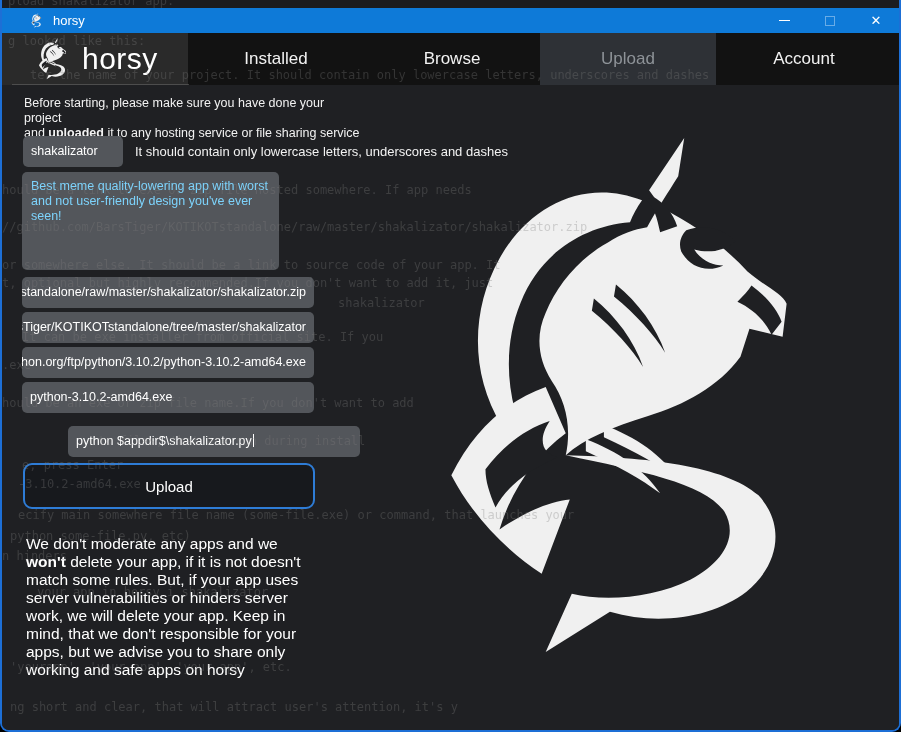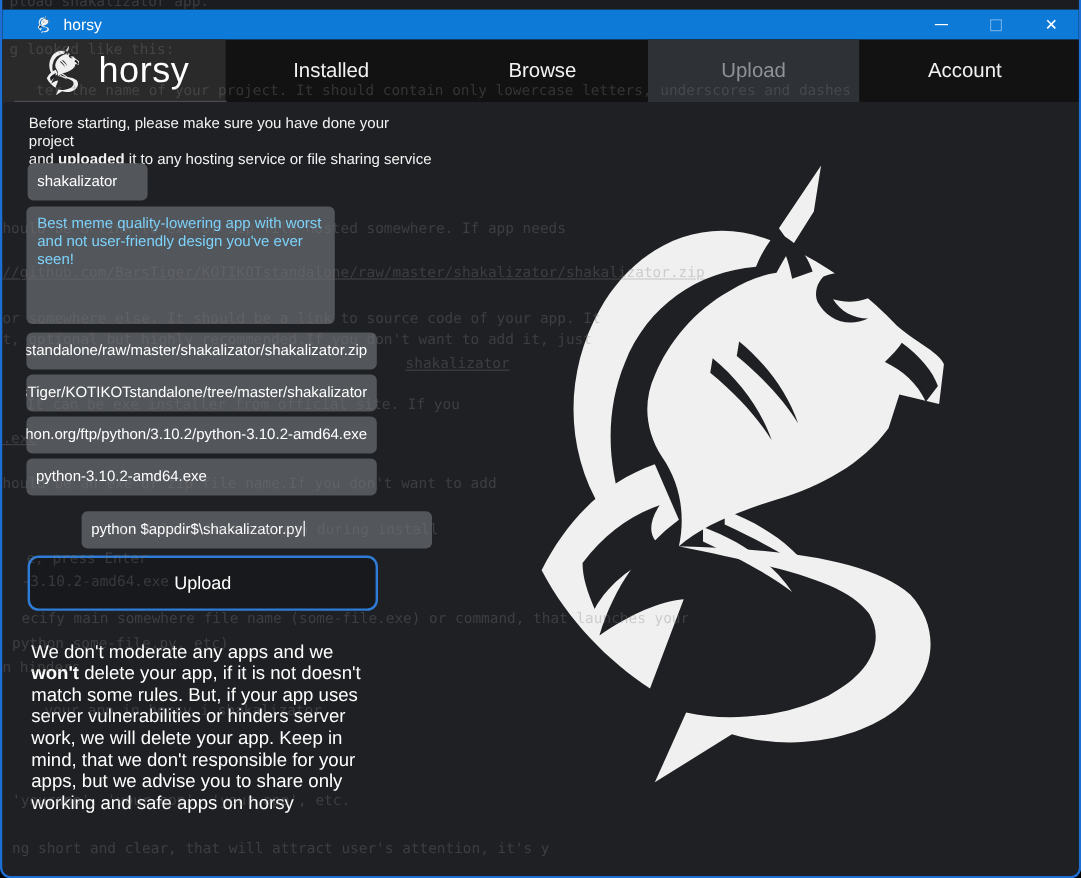--- a/index.html
+++ b/index.html
@@ -69,21 +69,21 @@
     font-family:"Liberation Sans",sans-serif;
   }
   .disclaimer{position:absolute;left:24px;top:450px;width:293px;color:#fff;font-size:15.5px;line-height:18px;}
   
   .logo-big{position:absolute;left:443px;top:53px;width:362px;height:522px;}
   
   .ghost{position:absolute;inset:0;pointer-events:none;z-index:30;
          font-family:"DejaVu Sans Mono",monospace;font-size:12px;color:#404040;
          mix-blend-mode:exclusion;opacity:.62;}
   .ghost div{position:absolute;white-space:nowrap;}
-  .ghost .gu{text-decoration:underline;}
+  .ghost .gu{}
   .ghost-rule{position:absolute;left:10px;top:84px;width:177px;height:1px;background:#6a6a6a;opacity:.55;z-index:31;pointer-events:none;}
 </style>
 </head>
 <body>
 
 <div class="window">
 
   <svg width="0" height="0" style="position:absolute">
     <symbol id="horsylogo" viewBox="0 0 360 520">
       <g>
@@ -145,20 +145,21 @@
   <div class="content">
 
     <div class="intro">
       <span>Before starting, please make sure you have done your project</span><br>
       <span>and </span><b>uploaded</b><span> it to any hosting service or file sharing service</span>
     </div>
 
     <div class="field" style="left:21px;top:51px;width:100px;">
       <span class="val val-head">shakalizator</span>
     </div>
+    <div class="hint">It should contain only lowercase letters, underscores and dashes</div>
 
     <div class="desc-box">
       <span>Best meme quality-lowering app with worst and not user-friendly design you've ever seen!</span>
     </div>
 
     <div class="field" style="left:20px;top:192px;width:292px;">
       <span class="val val-tail">OTIKOTstandalone/raw/master/shakalizator/shakalizator.zip</span>
     </div>
     <div class="field" style="left:20px;top:227px;width:292px;">
       <span class="val val-tail">om/BarsTiger/KOTIKOTstandalone/tree/master/shakalizator</span>

